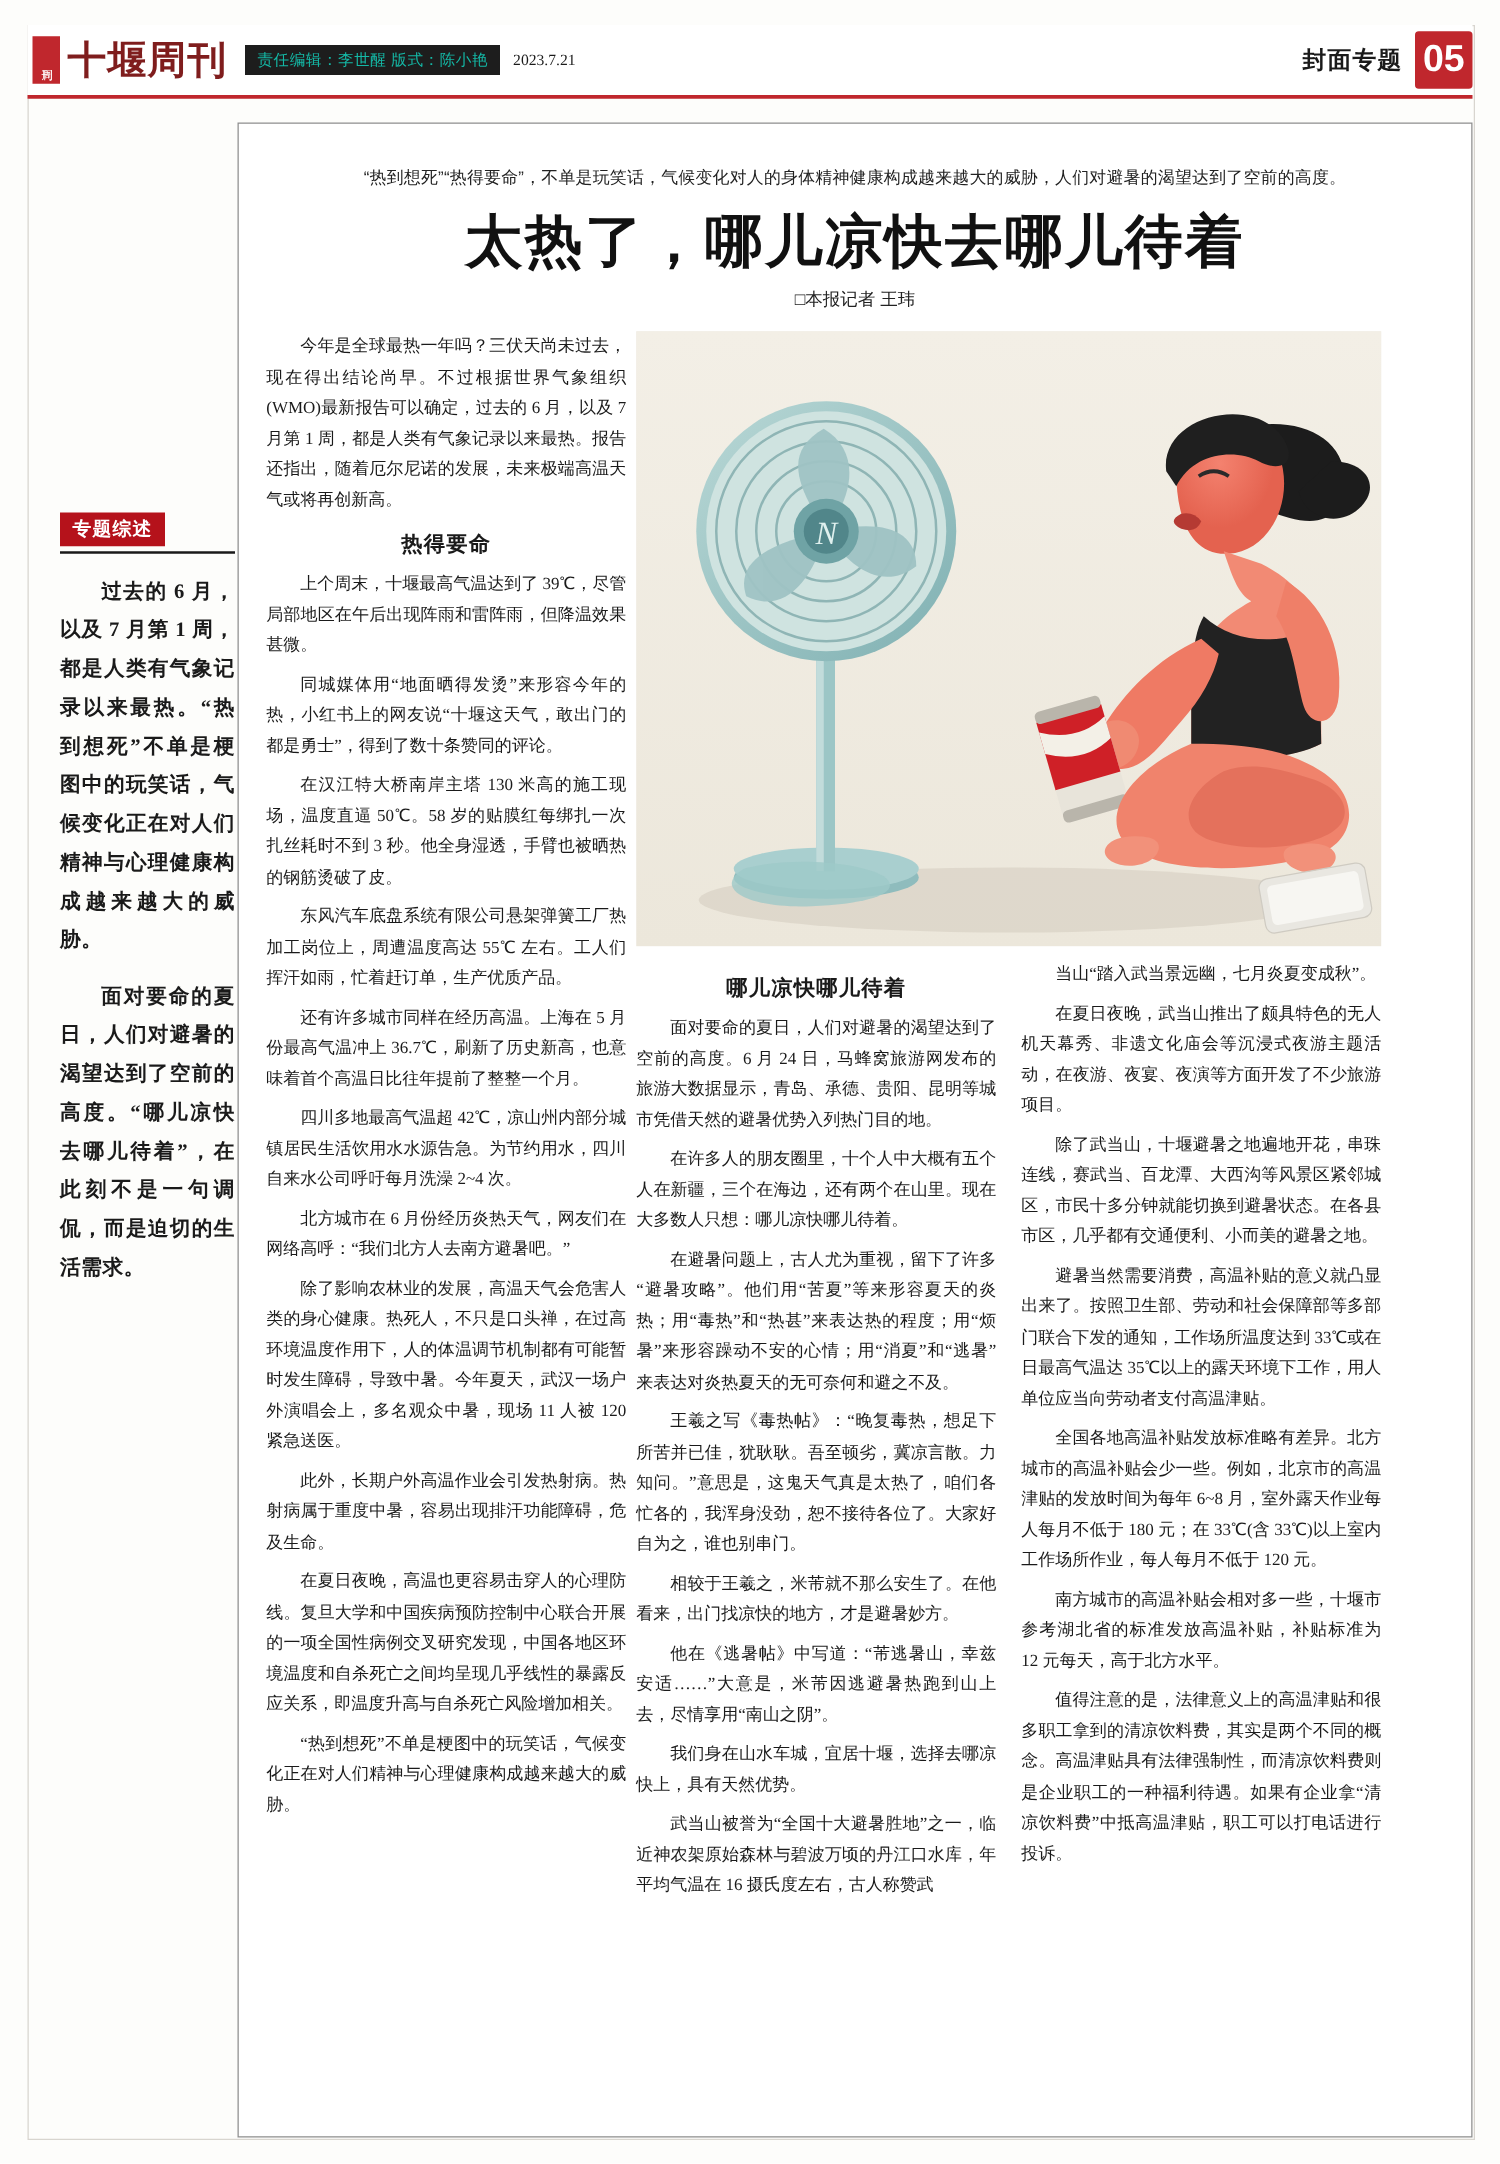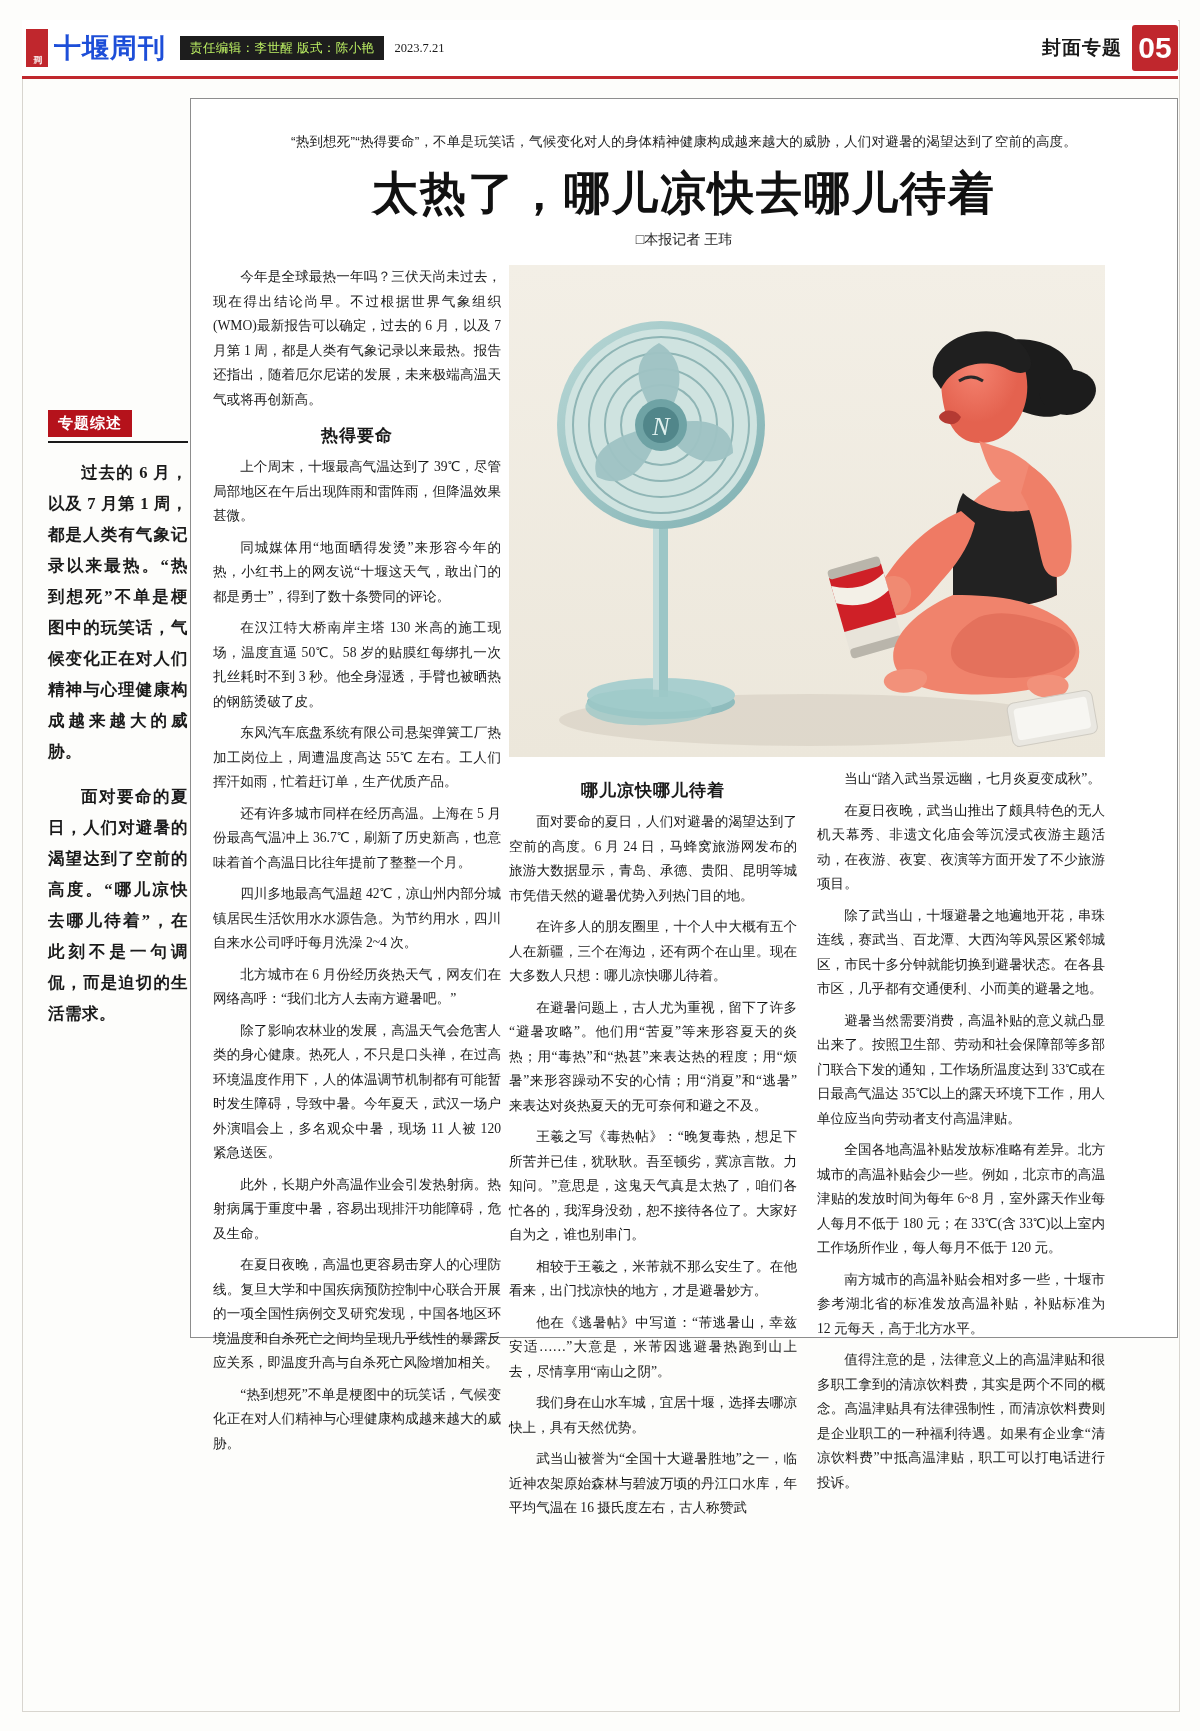--- a/index.html
+++ b/index.html
@@ -32,26 +32,26 @@
     display:flex;align-items:center;height:56px;padding-left:4px;
   }
   .logo-mark{
     width:22px;height:34px;background:#c0272d;margin-right:6px;
     display:flex;align-items:center;justify-content:center;
     color:#fff;font-size:9px;line-height:1.05;
     font-family:"Liberation Sans",sans-serif;letter-spacing:0;
     writing-mode:vertical-rl;padding:2px 0;
   }
   .logo-text{
-    font-size:27px;font-weight:bold;letter-spacing:1px;
-    font-family:"Liberation Serif",serif;color:#1d4ed8;
+    font-size:31px;font-weight:bold;letter-spacing:1px;
+    font-family:"Liberation Serif",serif;color:#7f1d1d;
   }
   .credit-bar{
     margin-left:14px;height:24px;display:flex;align-items:center;
-    background:#1d1d1d;color:#bef264;font-size:12.5px;
+    background:#1d1d1d;color:#14b8a6;font-size:12.5px;
     font-family:"Liberation Sans",sans-serif;
     padding:0 10px;letter-spacing:.4px;
   }
   .credit-date{
     margin-left:10px;color:#fff;font-size:12.5px;
   }
   .masthead-right{
     margin-left:auto;display:flex;align-items:center;height:56px;
   }
   .section-name{
@@ -80,21 +80,21 @@
     margin:0 0 14px 0;
     font-size:16.5px;line-height:31px;
     font-weight:bold;
     text-align:justify;
     text-indent:2em;
     letter-spacing:.5px;
     font-family:"Liberation Serif",serif;
   }
   
   .article{
-    position:absolute;left:190px;top:98px;width:988px;height:1240px;
+    position:absolute;left:190px;top:98px;width:988px;height:1612px;
     border:1px solid #8d8d8d;
     background:#fff;
     box-sizing:border-box;
     padding:18px 22px 10px 22px;
   }
   .kicker{
     font-size:13.5px;line-height:22px;text-align:center;color:#222;
     letter-spacing:.2px;margin:14px 14px 6px 14px;
     font-family:"Liberation Sans",sans-serif;
   }

